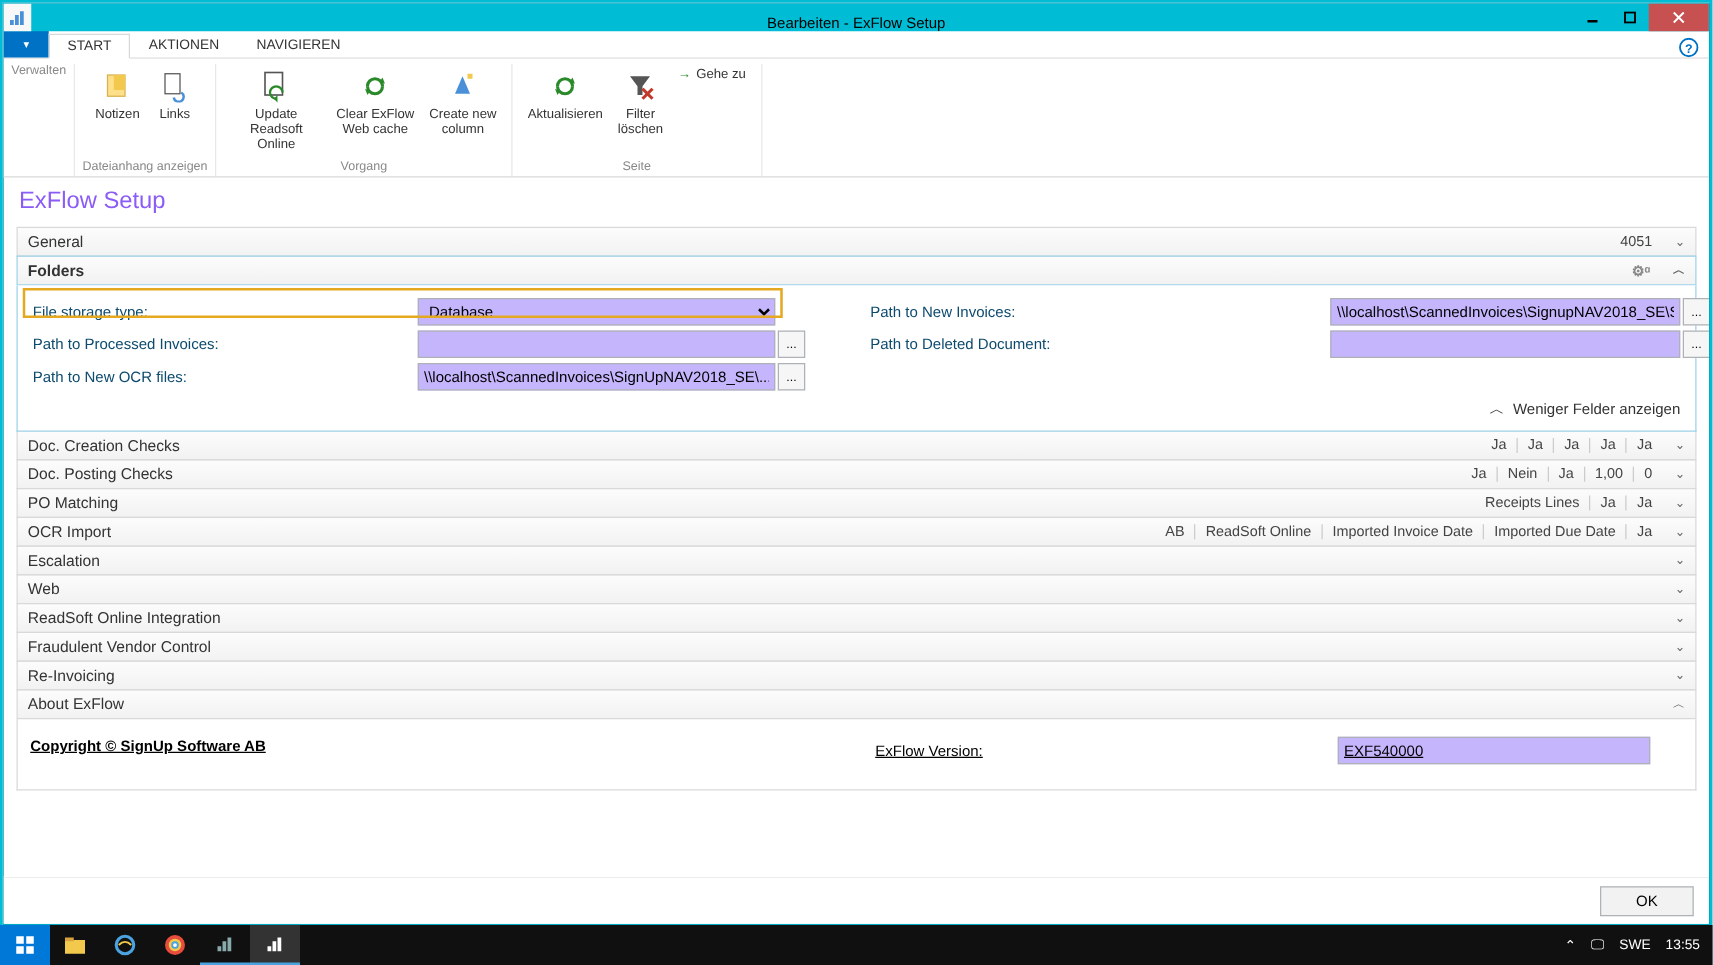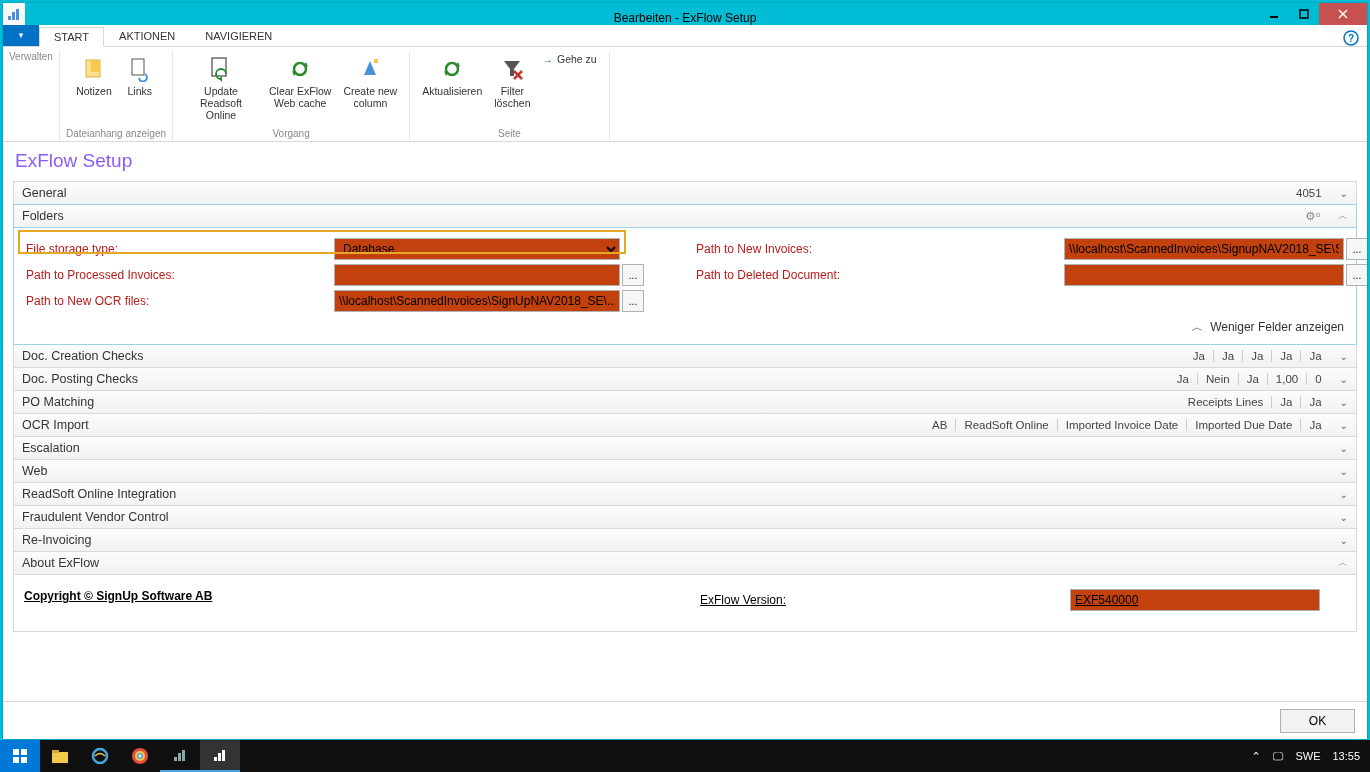--- a/index.html
+++ b/index.html
@@ -30,23 +30,23 @@
 .page-title { color: #8b5cf6; font-size: 19px; font-weight: 300; margin-bottom: 10px; margin-left: 2px; }
 .fasttab { margin-bottom: 0; }
 .fasttab-header { background: linear-gradient(#fcfcfc, #f2f2f2); border: 1px solid #d9d9d9; height: 24px; display: flex; align-items: center; padding: 0 8px; font-size: 12.5px; color: #333; cursor: pointer; margin-top: -1px; }
 .fasttab-header .summary { margin-left: auto; display: flex; gap: 0; font-size: 11.5px; color: #444; align-items: center; }
 .fasttab-header .summary span { border-left: 1px solid #ccc; padding: 0 8px; }
 .fasttab-header .summary span:first-child { border-left: none; }
 .chev { margin-left: 10px; font-size: 10px; color: #666; }
 .fasttab-body { border: 1px solid #9ed2e8; border-top: none; padding: 8px 10px 30px 10px; background: #fff; position: relative; }
 .folders-body { display: grid; grid-template-columns: 1fr 50px 1fr; gap: 0; }
 .form-row { display: flex; align-items: center; height: 26px; }
-.form-label { width: 310px; font-size: 12px; color: #b91c1c; padding-left: 2px; }
+.form-label { width: 310px; font-size: 12px; color: #0c4a6e; padding-left: 2px; }
 .form-input-wrap { display: flex; align-items: center; flex: 1; }
-.form-select, .form-input { height: 22px; border: 1px solid #aeb2b6; font-size: 12px; padding: 0 4px; background: #c2410c; }
+.form-select, .form-input { height: 22px; border: 1px solid #aeb2b6; font-size: 12px; padding: 0 4px; background: #c4b5fd; }
 .highlight-box { position: absolute; border: 2px solid #e4a821; pointer-events: none; }
 .browse-btn { width: 22px; height: 22px; border: 1px solid #aeb2b6; background: #f6f6f6; margin-left: 2px; font-size: 10px; cursor: pointer; display: flex; align-items: center; justify-content: center; }
 .less-fields { position: absolute; bottom: 8px; right: 12px; font-size: 12px; color: #333; cursor: pointer; }
 .about-body { display: grid; grid-template-columns: 1fr 1fr; gap: 30px; padding: 14px 10px 20px 10px; border: 1px solid #d9d9d9; border-top: none; text-decoration: underline; }
 .copyright { font-size: 12px; font-weight: bold; }
 .bottom-bar { height: 38px; border-top: 1px solid #d9d9d9; display: flex; align-items: center; justify-content: flex-end; padding: 0 12px; background: #fff; }
 .ok-button { width: 75px; height: 24px; background: #f2f2f2; border: 1px solid #aeb2b6; font-size: 12px; cursor: pointer; }
 .taskbar { position: absolute; bottom: 0; left: 0; right: 0; height: 32px; background: #101010; display: flex; align-items: center; }
 .task-item { width: 40px; height: 32px; display: flex; align-items: center; justify-content: center; font-size: 14px; color: #fff; cursor: pointer; }
 .task-right { margin-left: auto; display: flex; align-items: center; color: #fff; font-size: 11px; gap: 12px; padding-right: 10px; }
@@ -206,21 +206,21 @@
       <div class="fasttab-header">
         <span>General</span>
         <div class="summary">
             <span>4051</span>
           </div>
         <span class="chev">⌄</span>
       </div>
     </div>
 
     <div class="fasttab">
-      <div class="fasttab-header" style="border-color:#9ed2e8;">
+      <div class="fasttab-header" style="border-color:#9ed2e8;font-weight:bold;">
         <span>Folders</span>
         <div class="summary">
           <span style="border:none;color:#888">⚙ᵅ</span>
         </div>
         <span class="chev">︿</span>
       </div>
       <div class="fasttab-body" style="position:relative;">
         <div class="highlight-box" style="left:4px; top:2px; width:608px; height:24px;"></div>
         <div class="folders-body">
           <div>

